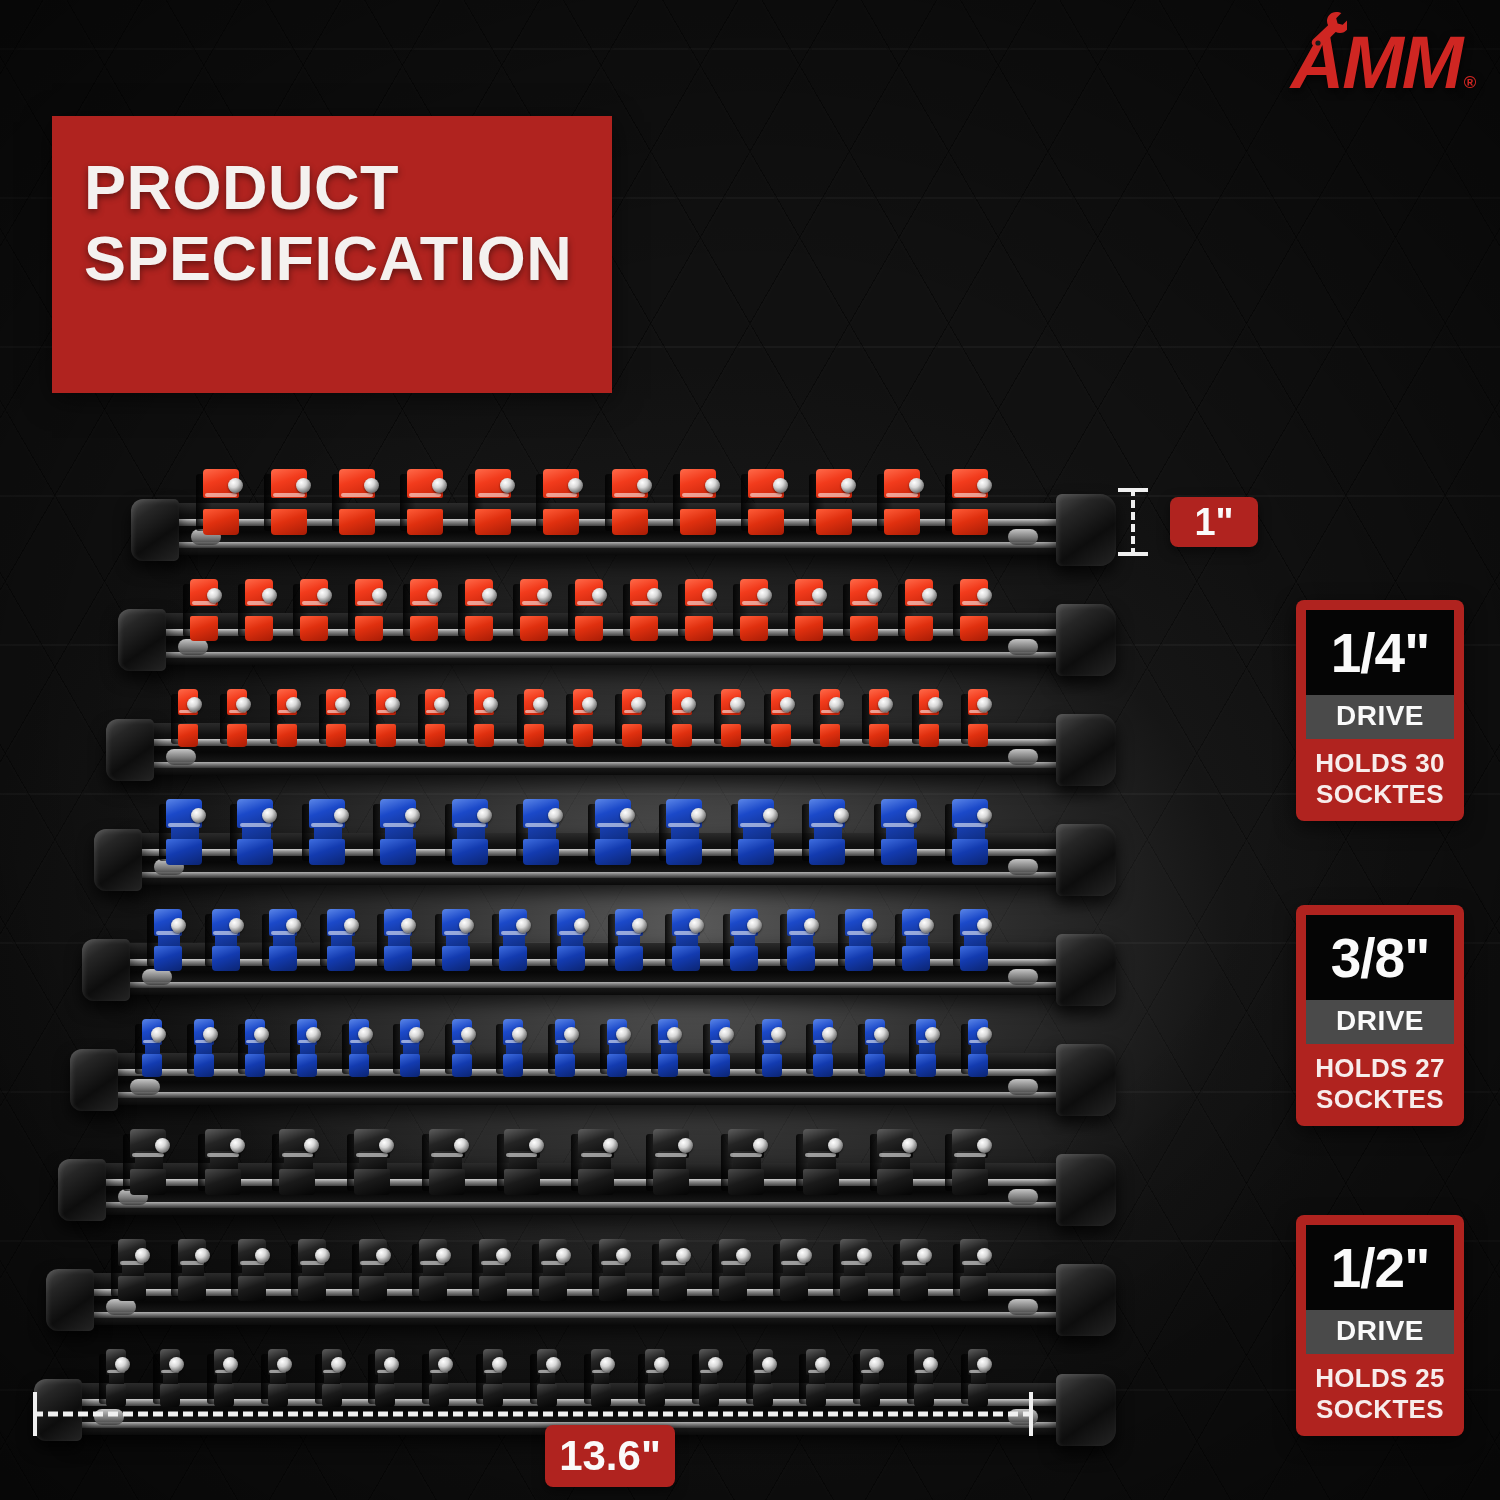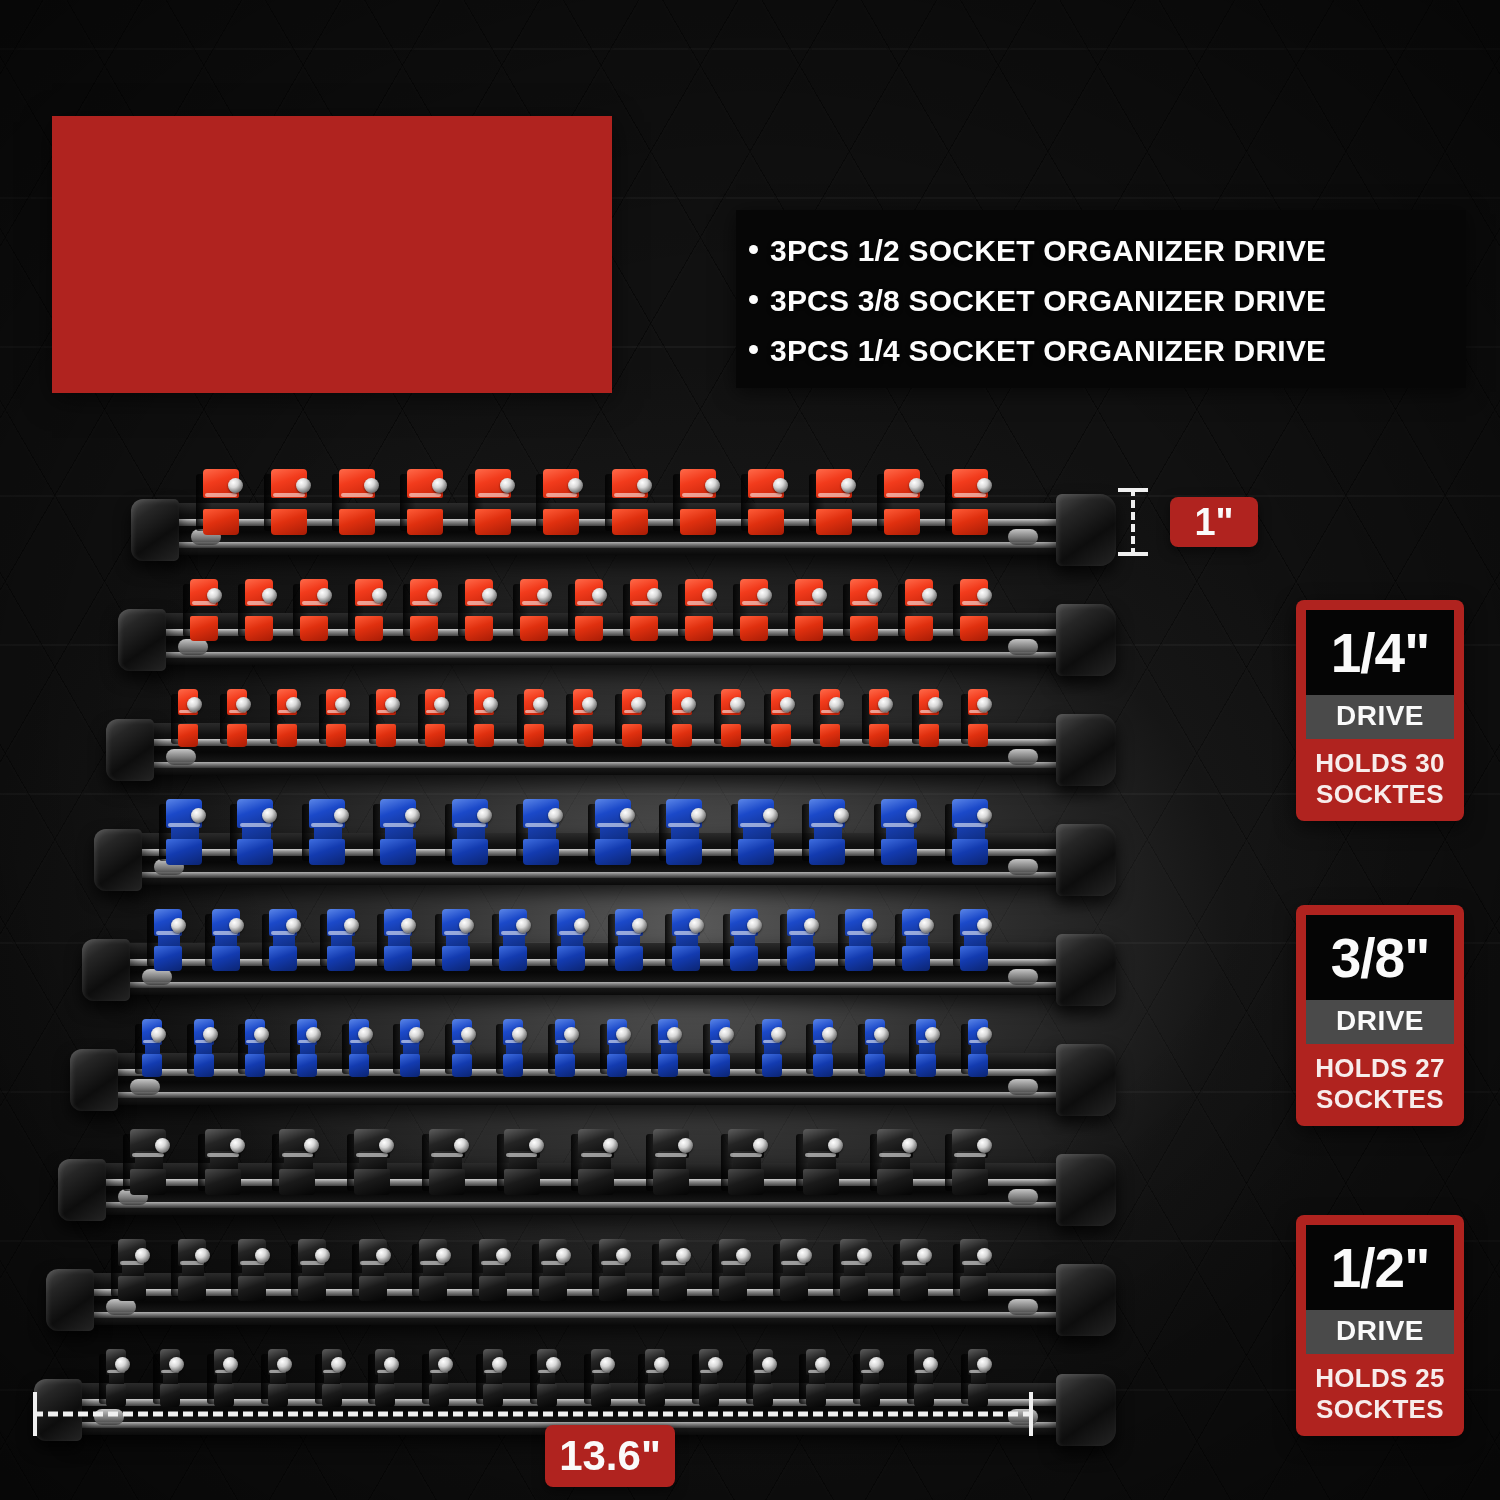--- a/index.html
+++ b/index.html
@@ -214,27 +214,33 @@
 
 <div id="stage">
 
   <div class="bg-base"></div>
   <div class="bg-hex"></div>
   <div class="bg-hex2"></div>
   <div class="bg-glow"></div>
   <div class="bg-vig"></div>
 
   <div class="title-box"></div>
-
-
-  <div class="spec-list">
-    <div class="spec-item">3PCS 1/2 SOCKET ORGANIZER DRIVE</div>
-    <div class="spec-item">3PCS 3/8 SOCKET ORGANIZER DRIVE</div>
-    <div class="spec-item">3PCS 1/4 SOCKET ORGANIZER DRIVE</div>
+  <div class="title-text">PRODUCT
+SPECIFICATION</div>
+
+  <div class="logo">
+    <div class="logo-mark">
+      <svg class="logo-wrench" viewBox="0 0 40 46">
+        <path d="M29 2c-5 0-9 4-9 9 0 1.6.4 3 1.1 4.3L6 29.4c-1.7 1.7-1.7 4.5 0 6.2l1.4 1.4c1.7 1.7 4.5 1.7 6.2 0l15.1-15.1c1.3.7 2.7 1.1 4.3 1.1 5 0 9-4 9-9 0-1.6-.4-3.1-1.1-4.4l-5.2 5.2-5.1-1.4-1.4-5.1 5.2-5.2C33.1 2.4 31.6 2 29 2z" fill="#cf2622"></path>
+        <circle cx="11" cy="33" r="2.6" fill="#1a1a1a"></circle>
+      </svg>
+      <span>AMM</span><span class="logo-reg">®</span>
+    </div>
   </div>
+
 
   <div class="rails" id="rails">
       <div class="rail-row" style="top: 18px;">
         <div class="rail-body" style="left: 165px; width: 915px;">
           <div class="rail-track"></div>
           <div class="rail-track2"></div>
         </div>
         <div class="rail-cap left" style="left: 131px;"></div>
         <div class="rail-cap right" style="left: 1056px;"></div>
         <div class="rail-screw" style="left: 191px; top: 56px;"></div>

